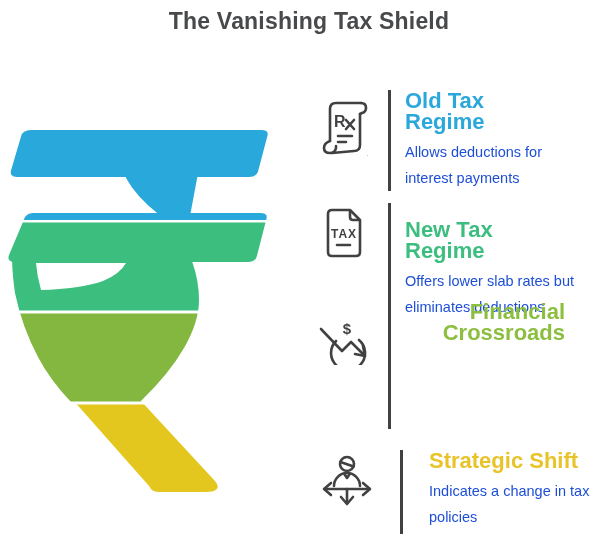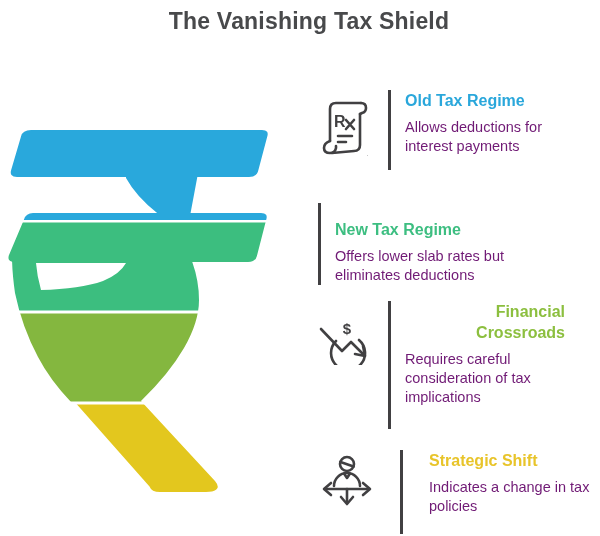--- a/index.html
+++ b/index.html
@@ -19,22 +19,22 @@
   .item-2{top:203px;min-height:74px;}
   .item-3{top:301px;min-height:128px;}
   .item-4{top:450px;min-height:84px;gap:12px;}
   .icon-box{width:58px;flex:0 0 58px;margin-right:12px;margin-top:6px;color:#414042;}
   .item-2 .icon-box,.item-4 .icon-box{margin-top:2px;}
   .icon-box svg{display:block;}
   .icon-stroke{fill:none;stroke:currentColor;stroke-width:2.6;stroke-linecap:round;stroke-linejoin:round;}
   .icon-text{fill:currentColor;stroke:none;font-family:"Liberation Sans",sans-serif;font-weight:bold;}
   .vline{width:3px;align-self:stretch;background:#414042;flex:0 0 3px;}
   .txt{margin-left:14px;padding-top:0;}
-  .ititle{font-size:16px;line-height:21px;font-weight:bold;max-width:160px;margin:0 0 7px 0;}
-  .idesc{font-size:14.5px;line-height:19px;color:#701a75;max-width:176px;}
+  .ititle{font-size:22px;line-height:21px;font-weight:bold;max-width:160px;margin:0 0 7px 0;}
+  .idesc{font-size:14.5px;line-height:26px;color:#1d4ed8;max-width:176px;}
 </style>
 </head>
 <body>
 
 <div class="canvas">
 
   <h1 class="page-title">The Vanishing Tax Shield</h1>
 
   <svg class="rupee" width="300" height="536" viewBox="0 0 300 536" aria-hidden="true">
     <defs>
@@ -69,40 +69,47 @@
       </svg>
     </div>
     <div class="vline"></div>
     <div class="txt">
       <div class="ititle" style="color: rgb(42, 167, 219);">Old Tax Regime</div>
       <div class="idesc">Allows deductions for interest payments</div>
     </div>
   </div>
 
   <div class="item item-2">
+    <div class="icon-box">
+      <svg width="50" height="56" viewBox="0 0 48 56">
+        <path class="icon-stroke" d="M31 5 L13 5 Q9 5 9 9 L9 47 Q9 51 13 51 L37 51 Q41 51 41 47 L41 15 L31 5 Z"></path>
+        <path class="icon-stroke" d="M31 6 L31 12 Q31 15 34 15 L40 15"></path>
+        <text class="icon-text" x="25" y="33" font-size="12" text-anchor="middle" letter-spacing="1">TAX</text>
+        <path class="icon-stroke" d="M18 40 L31 40"></path>
+      </svg>
+    </div>
     <div class="vline"></div>
     <div class="txt">
       <div class="ititle" style="color: rgb(61, 190, 129); margin-top: 16px;">New Tax Regime</div>
       <div class="idesc">Offers lower slab rates but eliminates deductions</div>
     </div>
   </div>
 
   <div class="item item-3">
     <div class="icon-box">
       <svg width="58" height="58" viewBox="0 0 58 58">
         <path class="icon-stroke" d="M18 34 A17 17 0 1 0 41 33"></path>
         <text class="icon-text" x="29" y="27" font-size="15" text-anchor="middle">$</text>
         <path class="icon-stroke" d="M3 22 L24 44 L33 35 L46 48"></path>
         <path class="icon-stroke" d="M45 39 L47 49 L37 47"></path>
       </svg>
     </div>
     <div class="vline"></div>
     <div class="txt">
       <div class="ititle" style="color: rgb(140, 191, 63); text-align: right;">Financial Crossroads</div>
-      <div class="idesc">Requires careful consideration of tax implications</div>
     </div>
   </div>
 
   <div class="item item-4">
     <div class="icon-box">
       <svg width="58" height="58" viewBox="0 0 58 58">
         <circle class="icon-stroke" cx="29" cy="12" r="7"></circle>
         <path class="icon-stroke" d="M22.5 10 L35.5 14.5"></path>
         <path class="icon-stroke" d="M16 34 A13 13 0 0 1 42 34"></path>
         <path class="icon-stroke" d="M26 21.5 L29 26 L32 21.5"></path>

